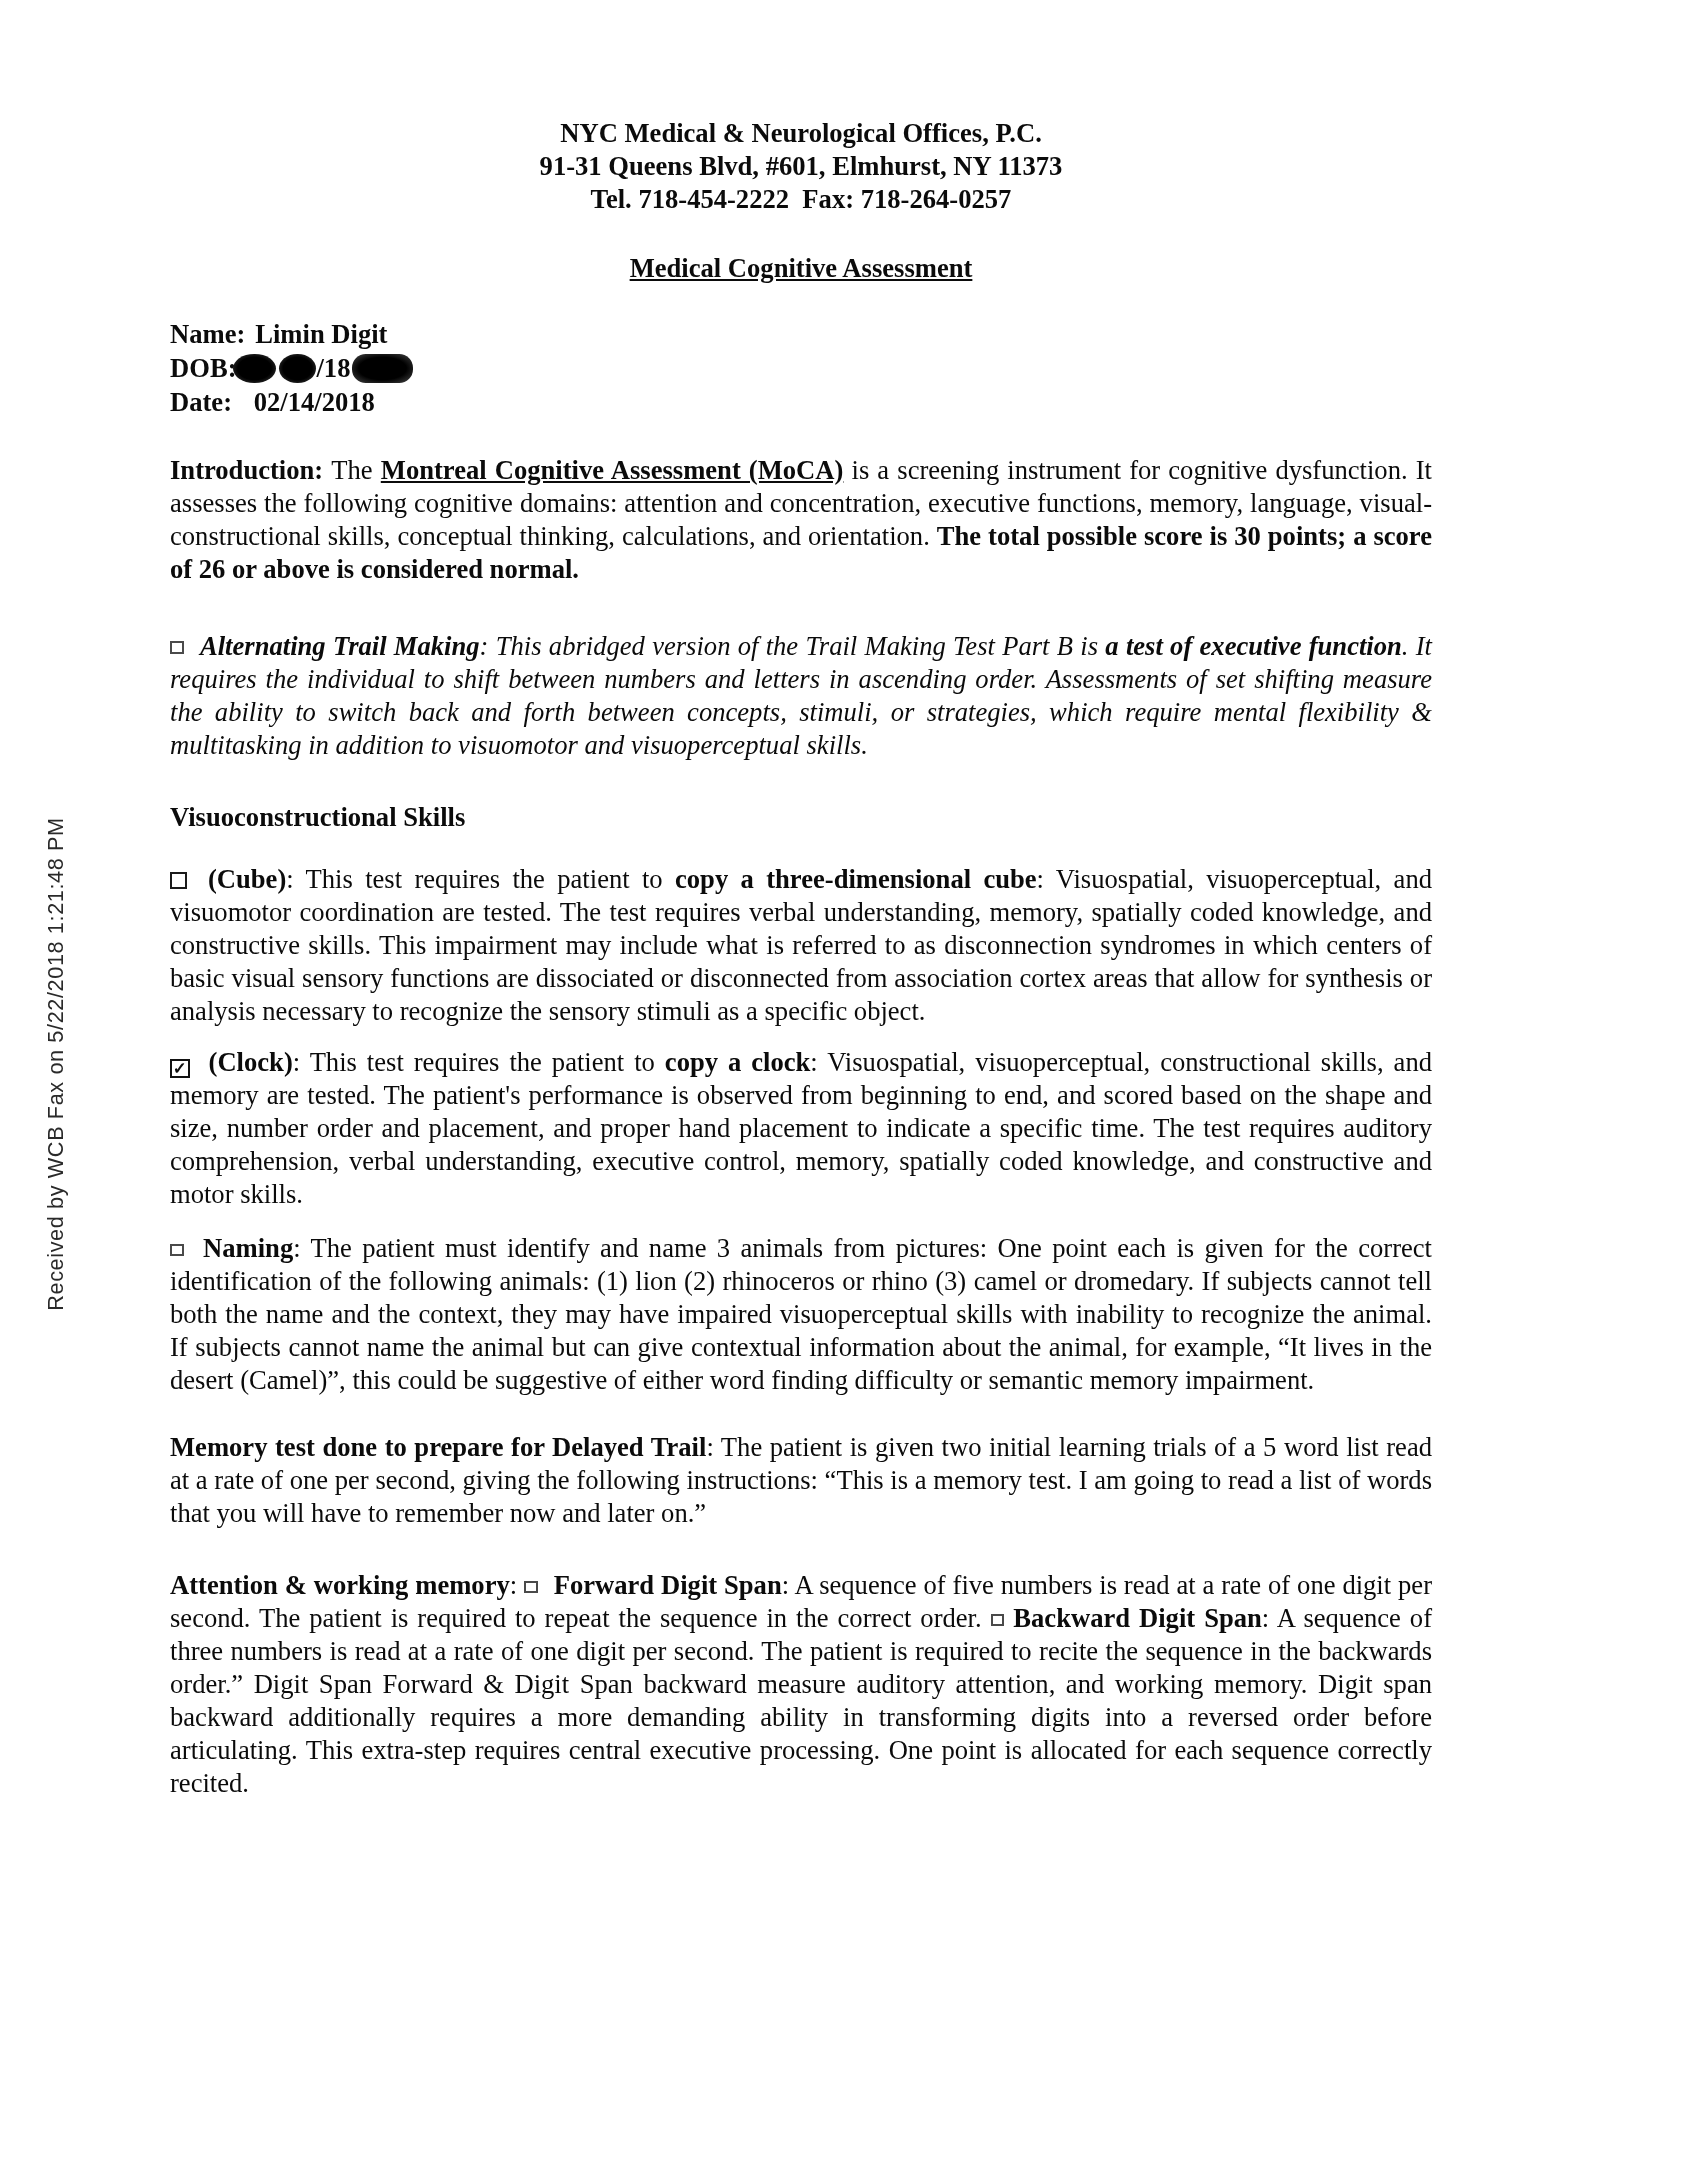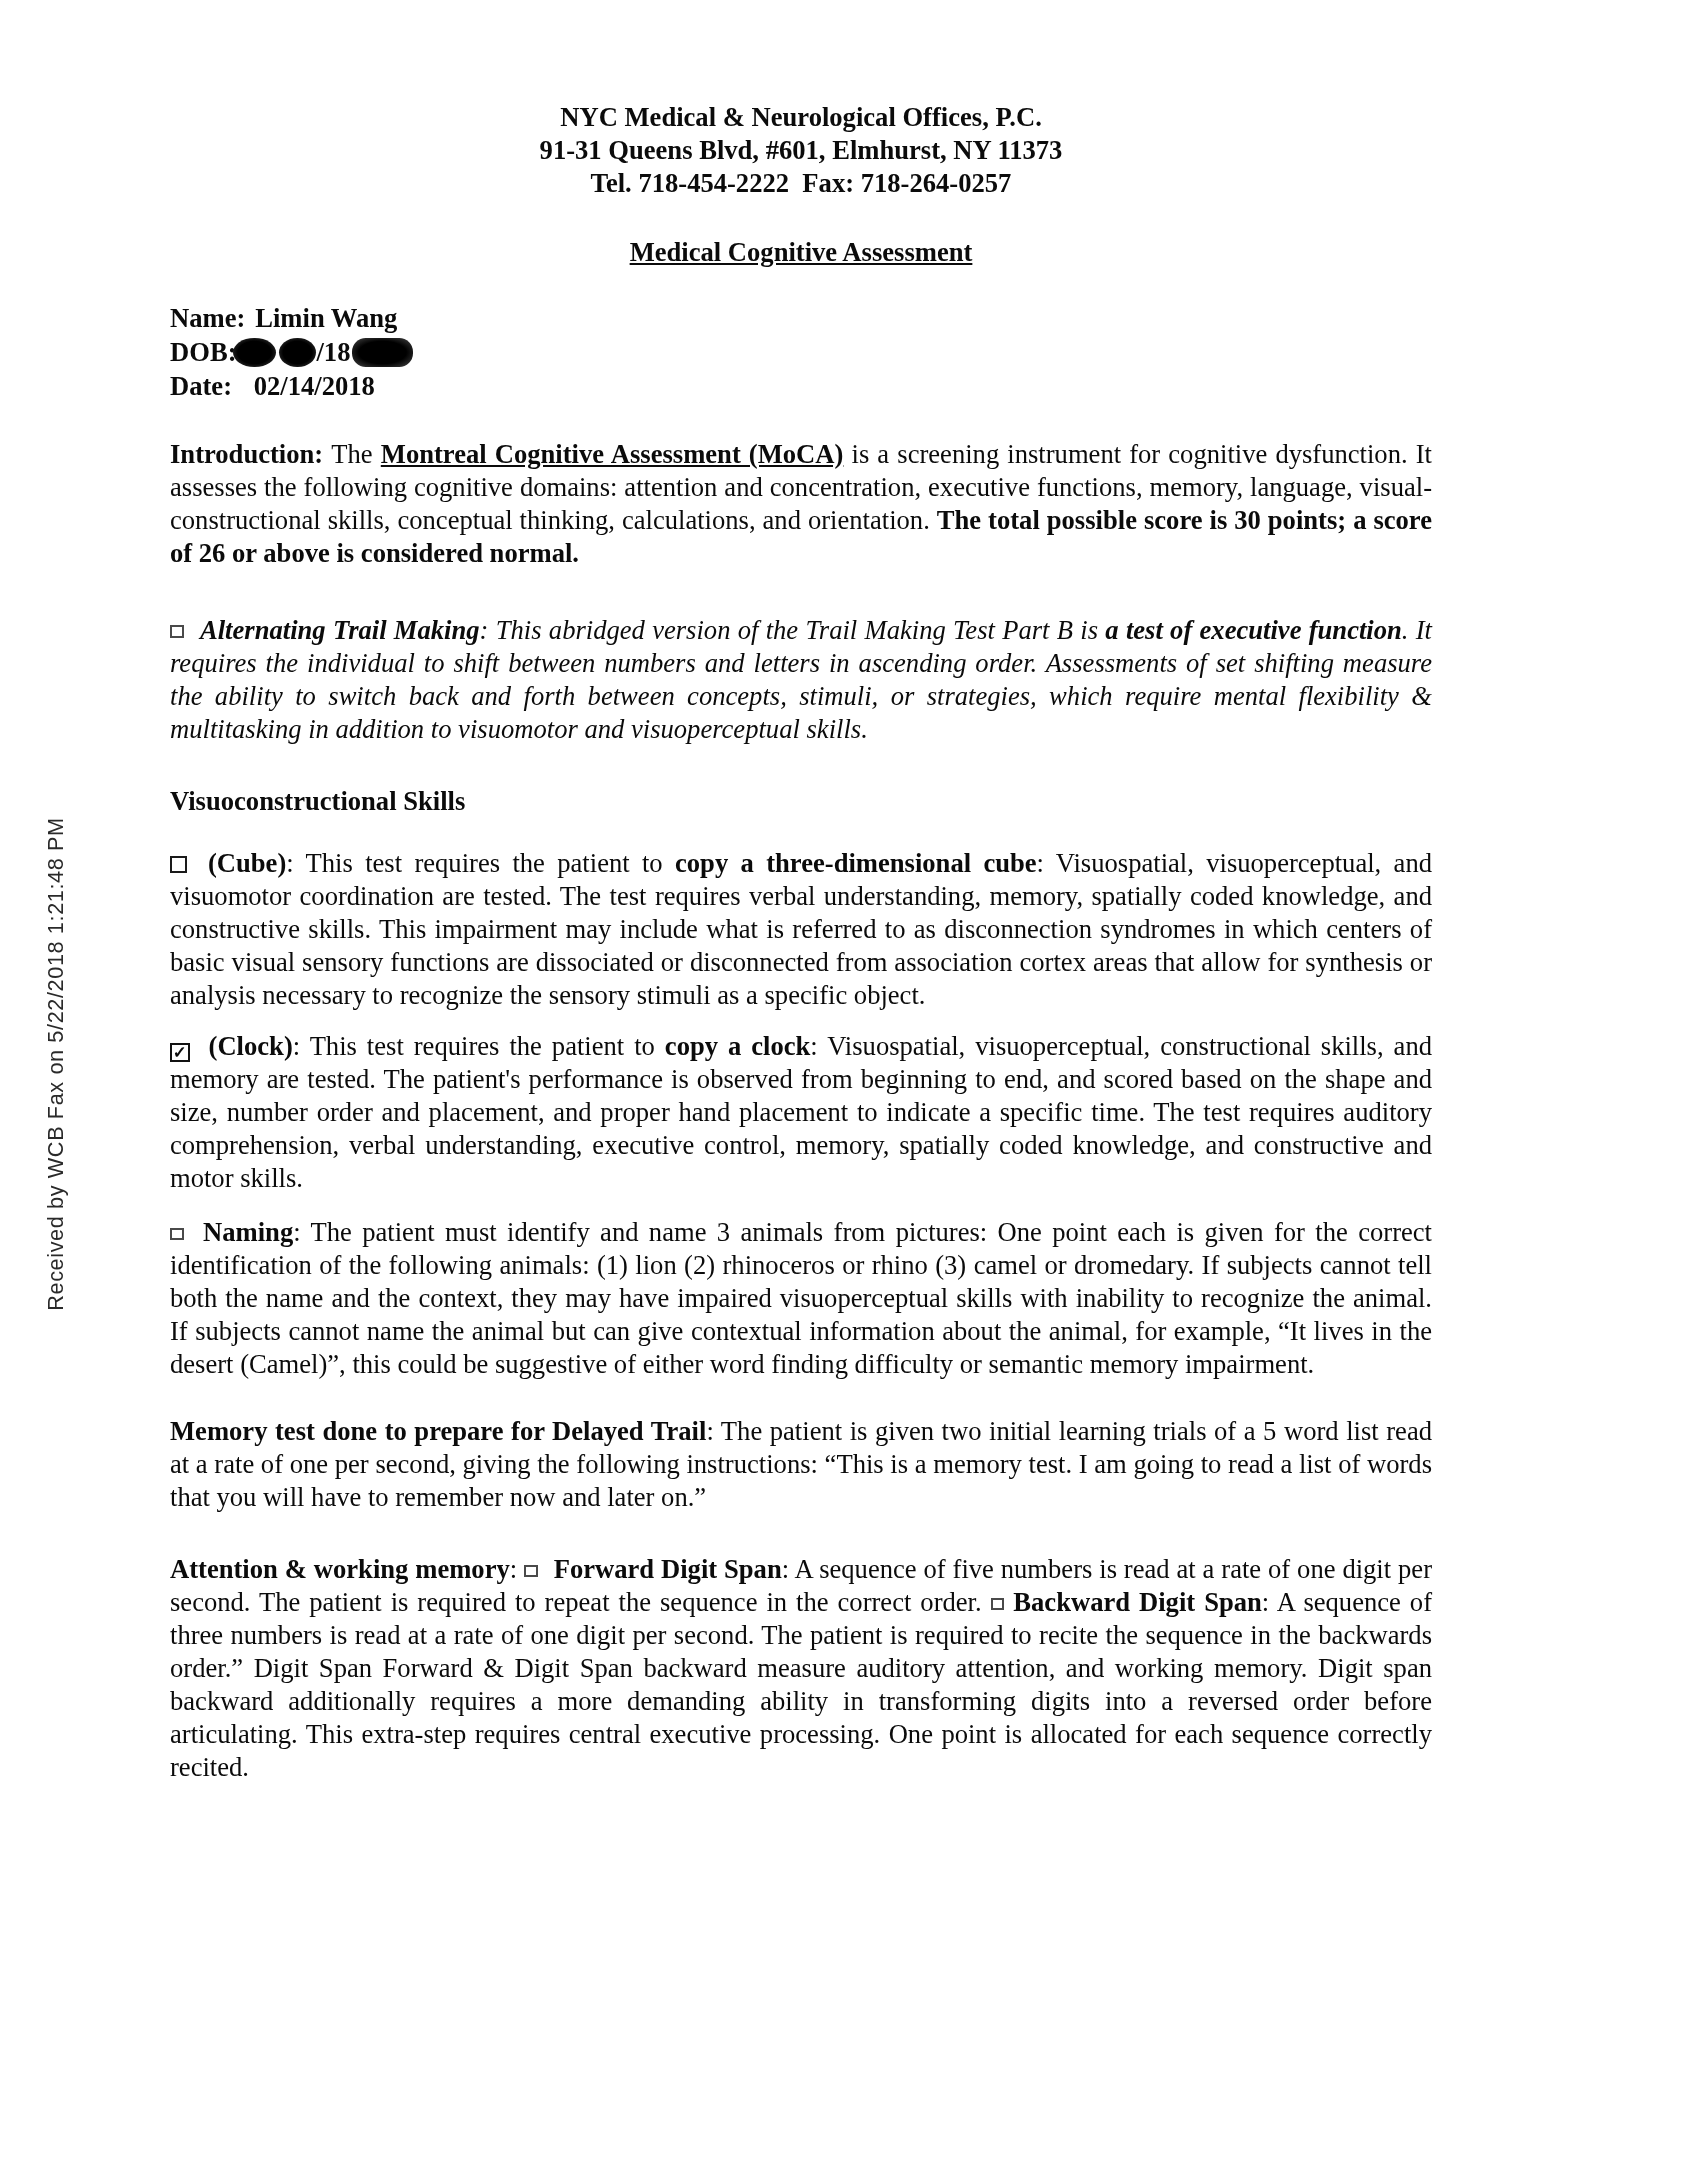--- a/index.html
+++ b/index.html
@@ -1,21 +1,21 @@
 <!DOCTYPE html>
 <html><head>
 <meta charset="utf-8">
 <style>
   html,body{margin:0;padding:0;background:#ffffff;}
   .page{position:relative;width:1702px;height:2167px;background:#ffffff;overflow:hidden;
         font-family:"Liberation Serif", serif;color:#0b0b0b;}
   .stamp{position:absolute;left:56px;top:1064px;transform:translate(-50%,-50%) rotate(-90deg);
          font-family:"Liberation Sans", sans-serif;font-size:21.7px;color:#2a2a2a;
          white-space:nowrap;letter-spacing:0.6px;}
-  .content{position:absolute;left:170px;top:101px;width:1262px;
+  .content{position:absolute;left:170px;top:117px;width:1262px;
            font-size:26.6px;line-height:33px;text-align:justify;}
   .content p{margin:0;}
   .b{font-weight:bold;}
   .u{text-decoration:underline;}
   .pre{white-space:pre-wrap;}
   .clinic-header{text-align:center;font-weight:bold;line-height:33px;}
   .doc-title{margin-top:36px !important;text-align:center;font-weight:bold;text-decoration:underline;}
   .patient{margin-top:31.5px;font-weight:bold;line-height:34px;text-align:left;}
   .patient-row{white-space:nowrap;}
   .val{margin-left:9.9px;}
@@ -54,21 +54,21 @@
     <div class="clinic-header">
       <div>NYC Medical &amp; Neurological Offices, P.C.</div>
       <div>91-31 Queens Blvd, #601, Elmhurst, NY 11373</div>
       <div class="pre">Tel. 718-454-2222  Fax: 718-264-0257</div>
     </div>
 
     <p class="doc-title">Medical Cognitive Assessment</p>
 
     <div class="patient">
       <div class="patient-row">
-        <span>Name:</span><span class="val">Limin Wang</span>
+        <span>Name:</span><span class="val">Limin Digit</span>
       </div>
       <div class="patient-row">
         <span>DOB:</span><span class="blob blob-1"></span><span class="blob blob-2"></span><span>/18</span><span class="blob blob-3"></span>
       </div>
       <div class="patient-row">
         <span>Date:</span><span class="val-wide">02/14/2018</span>
       </div>
     </div>
 
     <p class="para-intro"><span class="b ">Introduction: </span><span class="">The </span><span class="b u">Montreal Cognitive Assessment (MoCA)</span><span class=""> is a screening instrument for cognitive dysfunction. It assesses the following cognitive domains: attention and concentration, executive functions, memory, language, visual-constructional skills, conceptual thinking, calculations, and orientation. </span><span class="b ">The total possible score is 30 points; a score of 26 or above is considered normal.</span></p>

